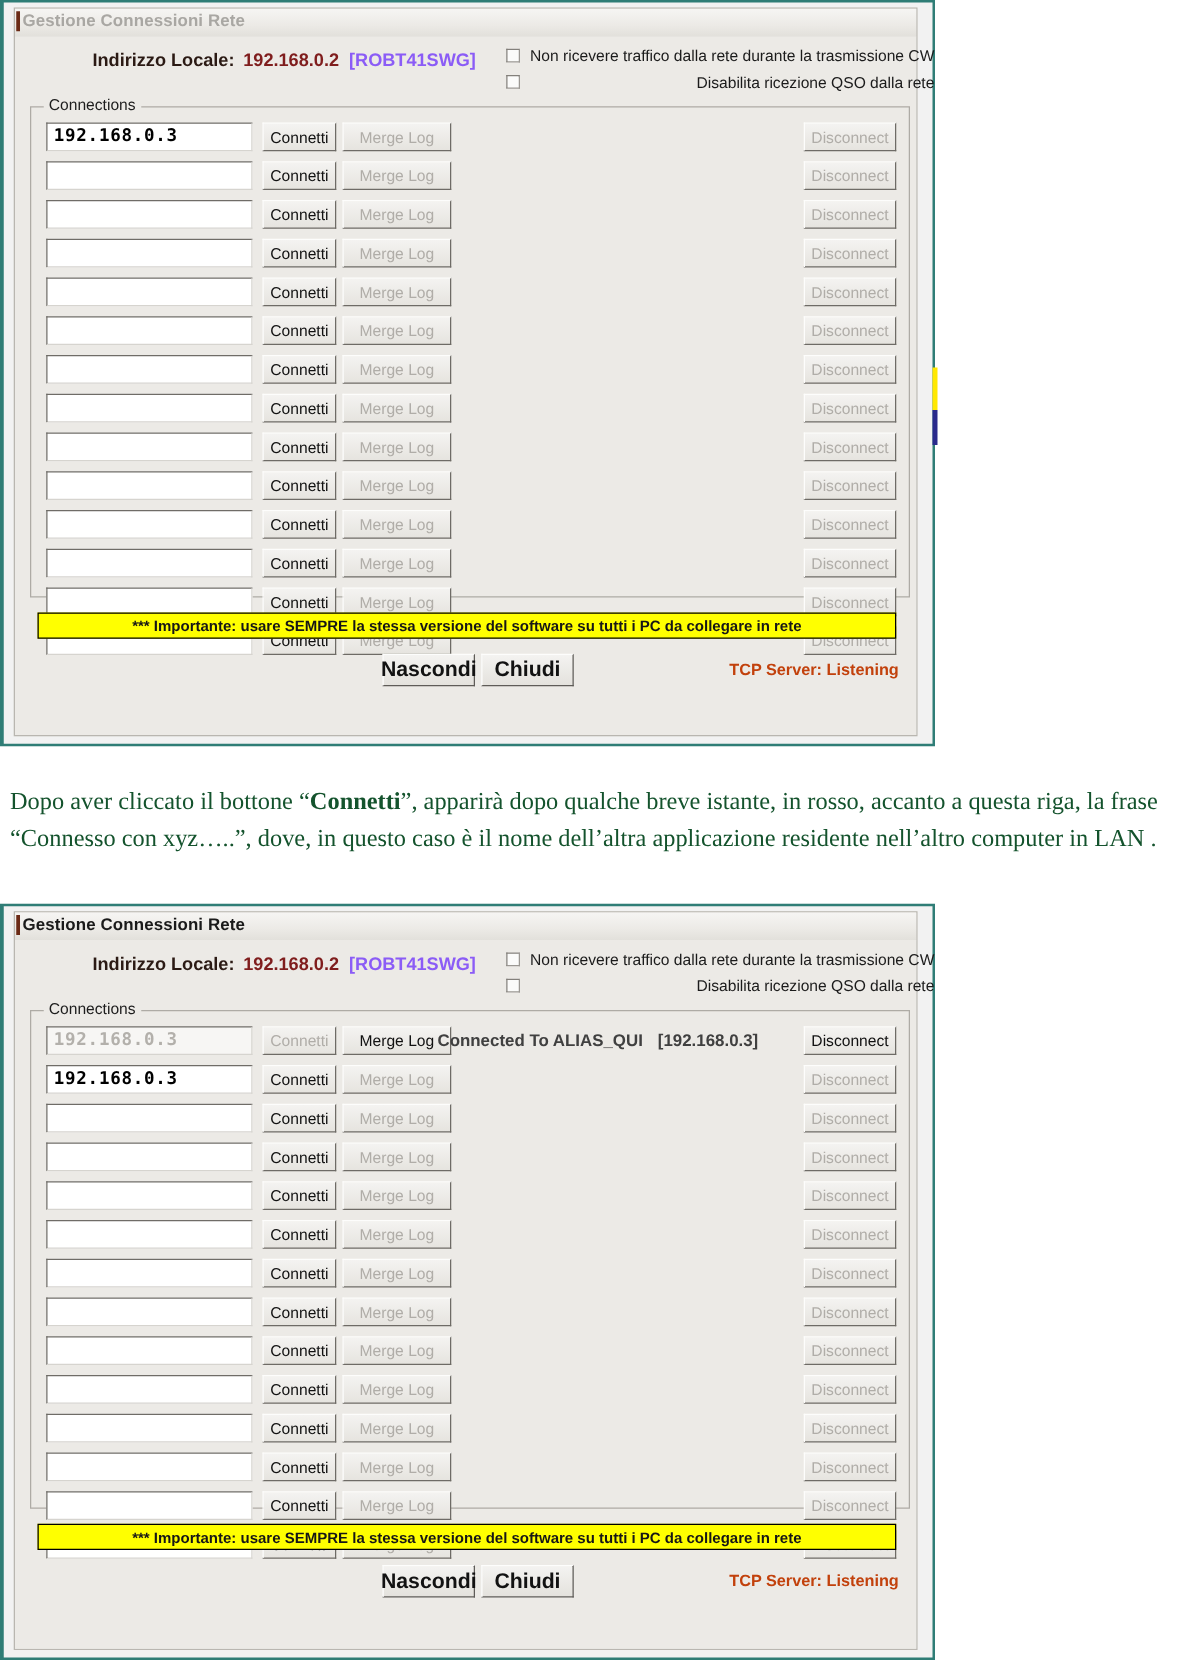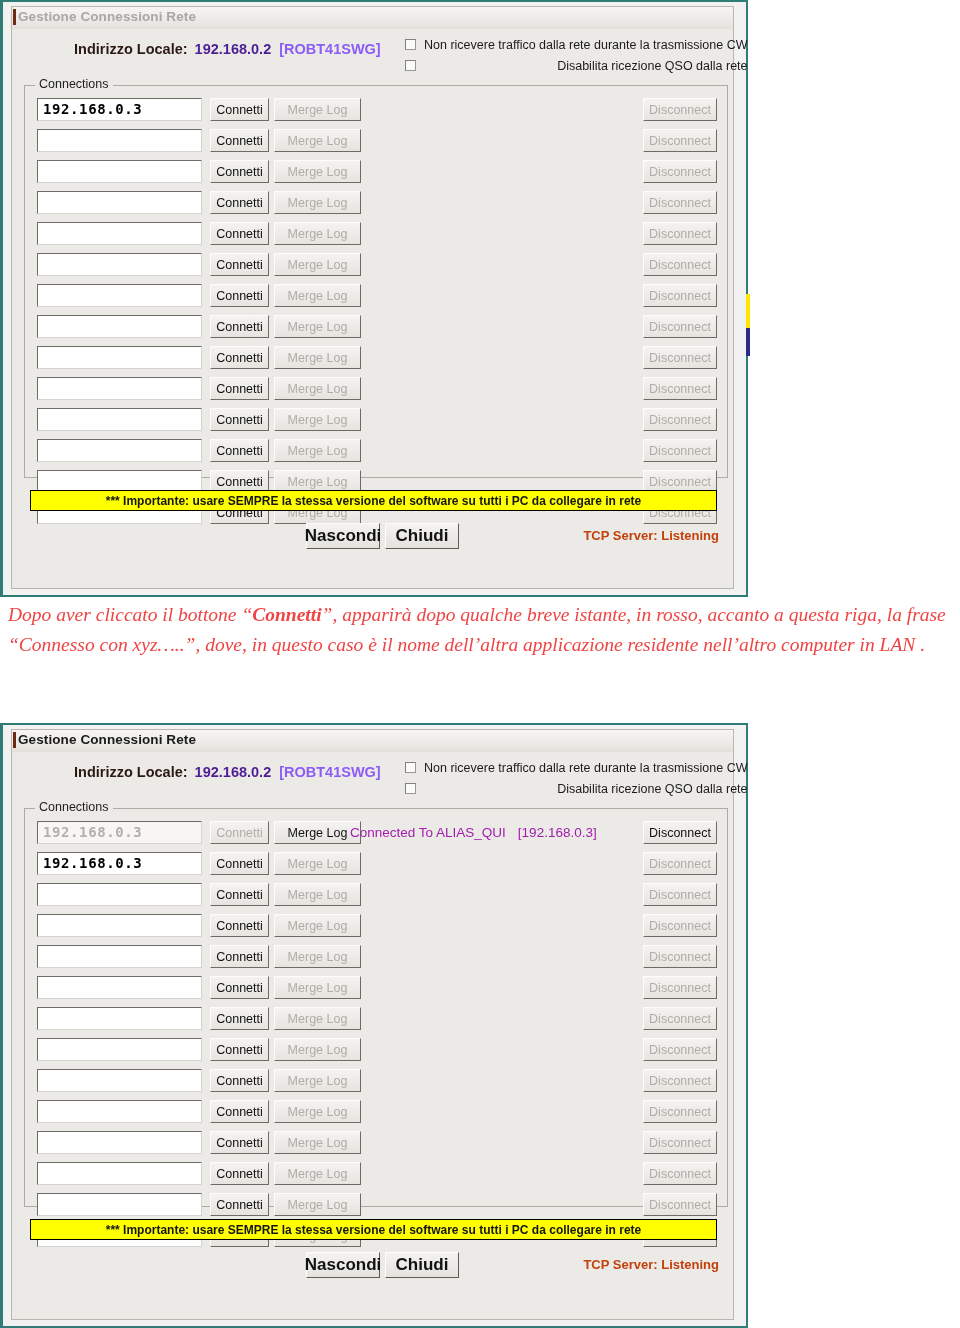--- a/index.html
+++ b/index.html
@@ -54,21 +54,21 @@
   .dlgbody{
     position:absolute; left:0; top:22px; right:0; bottom:0;
     background:#eceae6;
   }
 
   .local-addr{
     position:absolute; left:14px; top:12px;
     font-size:14.5px; font-weight:bold; white-space:nowrap;
   }
   .local-addr .lbl{ color:#2b1a14;margin-left:48px; }
-  .local-addr .ip{ color:#4c1d95; margin-left:7px; }
+  .local-addr .ip{ color:#7f1d1d; margin-left:7px; }
   .local-addr .host{ color:#8b5cf6; margin-left:8px; }
 
   .chk-group{ position:absolute; left:393px; top:5px; }
   .chk-row{ height:21px; display:flex; align-items:center;justify-content:space-between; }
   .chk-box{
     width:11px; height:11px;
     background:#fbfbfa;
     border:1px solid #9b9893;
     border-top-color:#83807b; border-left-color:#83807b;
     box-sizing:border-box; flex:0 0 auto;
@@ -126,21 +126,21 @@
   .btn.disabled{ color:#b0ada8; }
   .btn-connetti{ left:185px; width:59px; }
   .btn-merge   { left:249px; width:87px; }
 
   .row .btn-disconnect{
     position:absolute; top:2px; right:10px; width:74px; height:23px;
   }
 
   .conn-status{
     position:absolute; left:325px; top:3px;
-    font-size:13.5px; font-weight:normal; color:#a21caf;
+    font-size:13.5px; font-weight:bold; color:#404040;
     white-space:nowrap; line-height:21px;
   }
   .conn-status .cs-ip{ margin-left:12px; }
 
   
   .warn{
     position:absolute; left:18px; right:16px; height:21px;
     background:#ffff00;
     border:1px solid #000;
     box-sizing:border-box;
@@ -165,25 +165,24 @@
   .fbtn.chiudi  { left:373px; }
   .tcpstatus{
     position:absolute; right:14px; top:11px;
     font-size:13px; font-weight:bold; color:#c2410c; white-space:nowrap;
   }
   .art-y{ position:absolute; background:#ffe800; }
   .art-b{ position:absolute; background:#2a2a8c; }
 
   
   .caption{
-    position:absolute; left:8px; top:600px; width:944px;
+    position:absolute; left:8px; top:627px; width:944px;
     font-family:"Liberation Serif","DejaVu Serif",serif;
-    font-size:19.5px; line-height:30px; color:#ef4444;
+    font-size:19.5px; line-height:30px; color:#14532d;
     text-align:left;
-    font-style:italic;
   }
   .caption b{ font-weight:bold; }
 </style>
 </head>
 <body>
 
 <div class="shot top">
   <div class="shot-inner">
 
     <div class="titlebar inactive">

